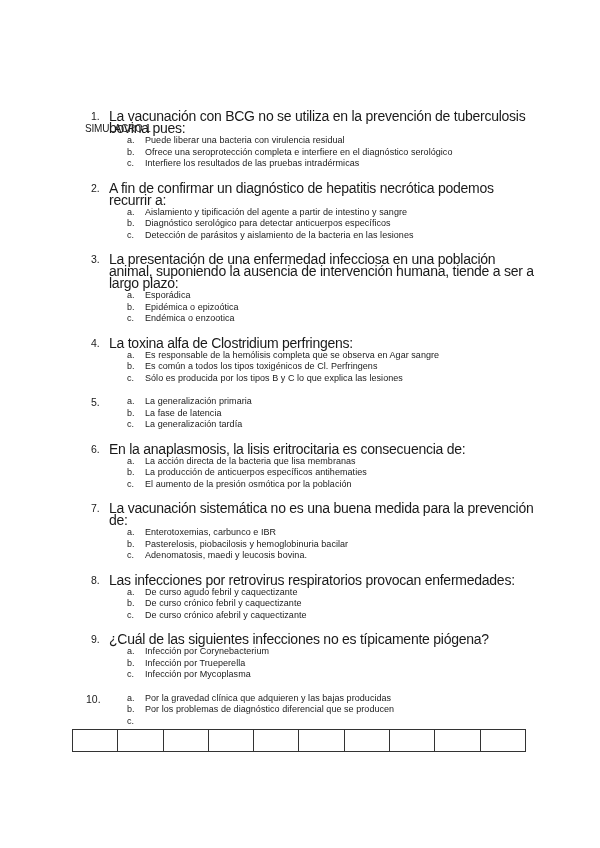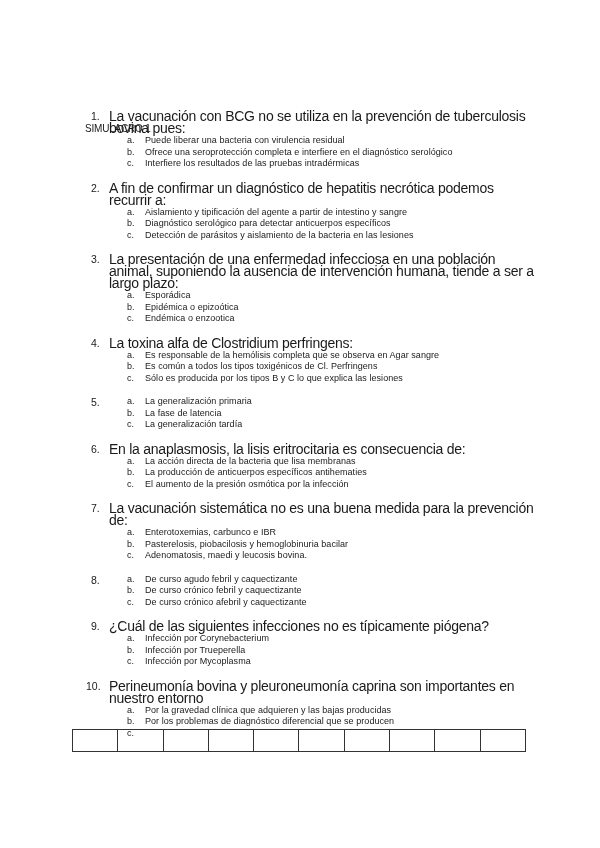--- a/index.html
+++ b/index.html
@@ -128,21 +128,21 @@
       <li class="opt">
           <span class="opt-letter">a.</span>
           <span class="opt-text">La acción directa de la bacteria que lisa membranas</span>
         </li>
       <li class="opt">
           <span class="opt-letter">b.</span>
           <span class="opt-text">La producción de anticuerpos específicos antihematies</span>
         </li>
       <li class="opt">
           <span class="opt-letter">c.</span>
-          <span class="opt-text">El aumento de la presión osmótica por la infección</span>
+          <span class="opt-text">El aumento de la presión osmótica por la población</span>
         </li>
     </ul>
   </div>
 
   <div class="q">
     <span class="q-num">7.</span>
     <div class="q-text">La vacunación sistemática no es una buena medida para la prevención de:</div>
     <ul class="opts">
       <li class="opt">
           <span class="opt-letter">a.</span>
@@ -154,20 +154,21 @@
         </li>
       <li class="opt">
           <span class="opt-letter">c.</span>
           <span class="opt-text">Adenomatosis, maedi y leucosis bovina.</span>
         </li>
     </ul>
   </div>
 
   <div class="q">
     <span class="q-num">8.</span>
+    <div class="q-text">Las infecciones por retrovirus respiratorios provocan enfermedades:</div>
     <ul class="opts">
       <li class="opt">
           <span class="opt-letter">a.</span>
           <span class="opt-text">De curso agudo febril y caquectizante</span>
         </li>
       <li class="opt">
           <span class="opt-letter">b.</span>
           <span class="opt-text">De curso crónico febril y caquectizante</span>
         </li>
       <li class="opt">
@@ -191,21 +192,20 @@
         </li>
       <li class="opt">
           <span class="opt-letter">c.</span>
           <span class="opt-text">Infección por Mycoplasma</span>
         </li>
     </ul>
   </div>
 
   <div class="q">
     <span class="q-num two">10.</span>
-    <div class="q-text">Perineumonía bovina y pleuroneumonía caprina son importantes en nuestro entorno</div>
     <ul class="opts">
       <li class="opt">
           <span class="opt-letter">a.</span>
           <span class="opt-text">Por la gravedad clínica que adquieren y las bajas producidas</span>
         </li>
       <li class="opt">
           <span class="opt-letter">b.</span>
           <span class="opt-text">Por los problemas de diagnóstico diferencial que se producen</span>
         </li>
       <li class="opt">

